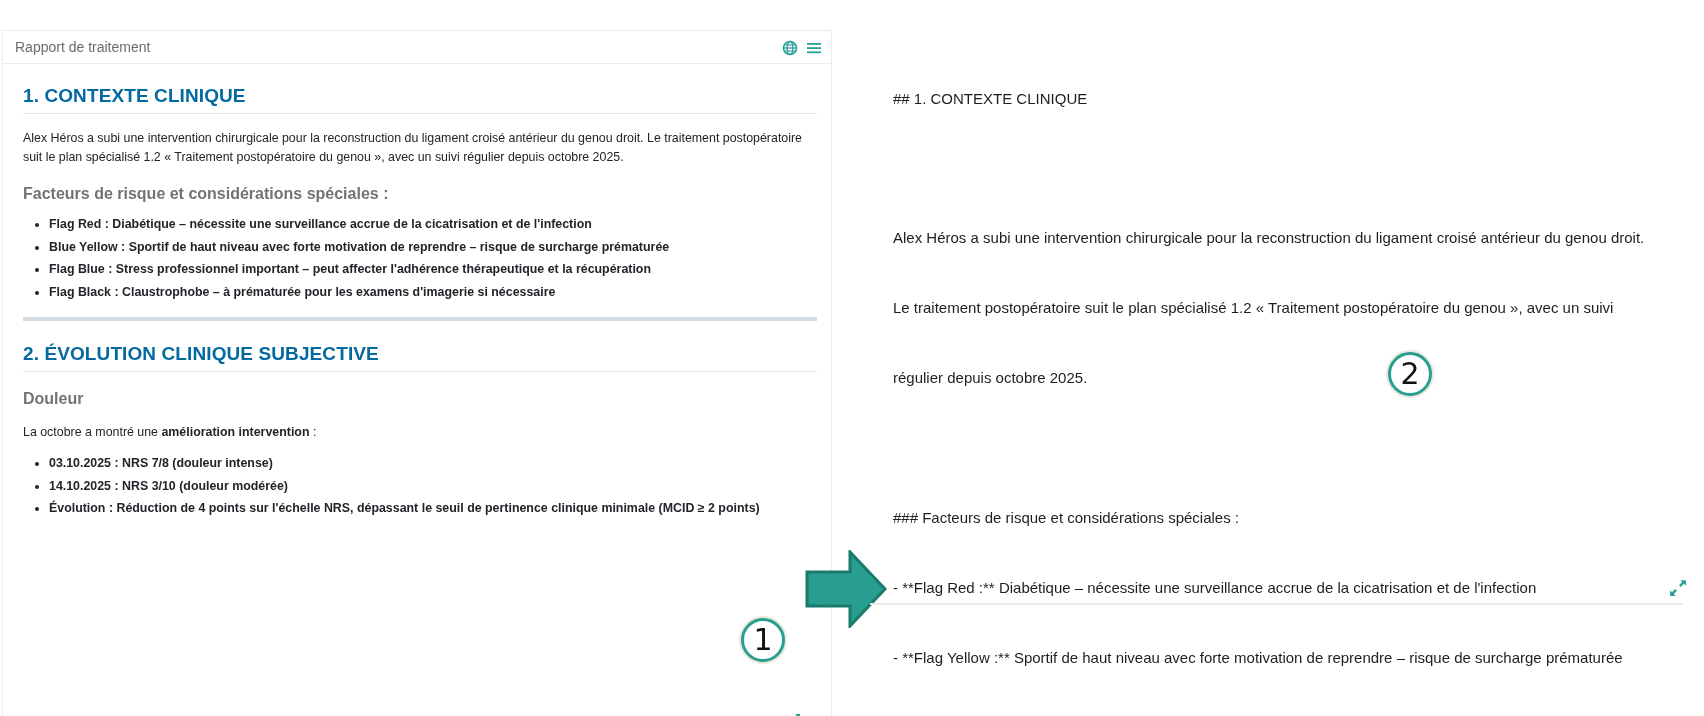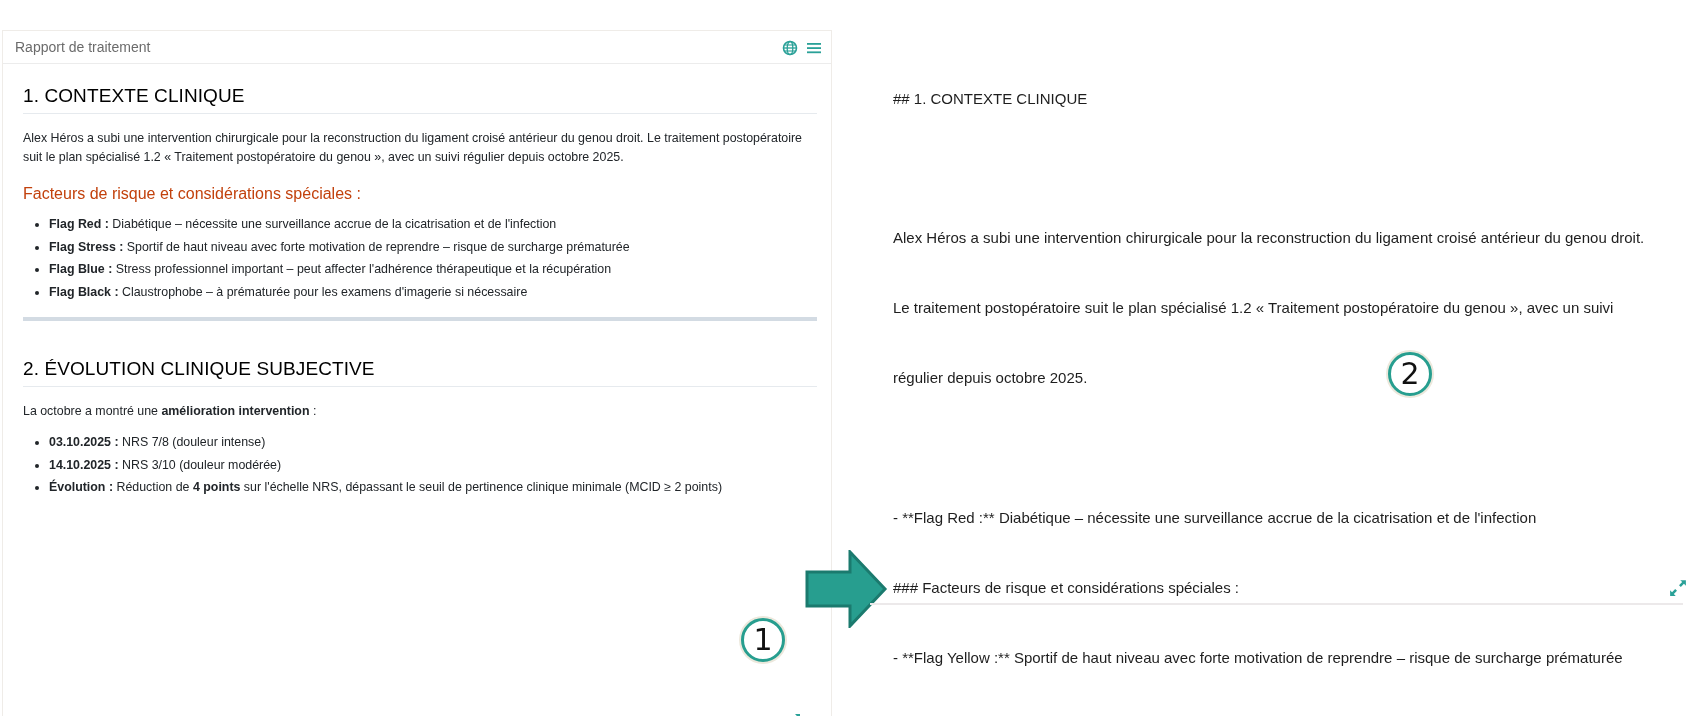--- a/index.html
+++ b/index.html
@@ -20,30 +20,30 @@
   }
   .panel-title {
     position:absolute; left:12px; top:8px; font-size:14px; color:#6b6b6b;
   }
   .hdr-icon { position:absolute; top:9px; width:16px; height:16px; cursor:pointer; }
   .globe { left:779px; }
   .menu { left:803px; }
 
   .content { position:absolute; left:20px; top:33px; width:794px; }
   .h2 {
-    font-size:19px; font-weight:normal; color:#000000;
+    font-size:19px; font-weight:bold; color:#0369a1;
     margin:0; padding:21px 0 6px 0; border-bottom:1px solid #e6eaee;
     letter-spacing:0.1px;
   }
   .para { font-size:12.4px; line-height:19px; margin:15px 0 0 0; color:#212529; }
-  .h3 { font-size:16px; font-weight:normal; margin:18px 0 0 0; color:#c2410c; }
-  ul.blist { margin:10px 0 0 0; padding:0 0 0 26px; font-size:12.4px; line-height:22.5px; }
+  .h3 { font-size:16px; font-weight:bold; margin:18px 0 0 0; color:#737373; }
+  ul.blist { margin:10px 0 0 0; padding:0 0 0 26px; font-size:12.4px; line-height:22.5px;font-weight:bold; }
   ul.blist li { list-style:disc; }
   .thick-div { height:4px; background:#d3dbe3; margin:14px 0 0 0; }
-  .sec2 .h2 { padding-top:37px; }
+  .sec2 .h2 { padding-top:22px; }
 
   .foot-icon { position:absolute; cursor:pointer; }
   .eye { left:751px; top:683px; }
   .expand-l { left:782px; top:682px; }
 
   
   .callout {
     position:absolute; width:38px; height:38px; border-radius:50%;
     border:3px solid #279e8f; background:#fff;
     box-shadow:0 0 0 2px #ece8dc;
@@ -90,29 +90,30 @@
         </svg>
     </span>
   </div>
 
   <div class="content">
     <h2 class="h2">1. CONTEXTE CLINIQUE</h2>
     <p class="para">Alex Héros a subi une intervention chirurgicale pour la reconstruction du ligament croisé antérieur du genou droit. Le traitement postopératoire suit le plan spécialisé 1.2 « Traitement postopératoire du genou », avec un suivi régulier depuis octobre 2025.</p>
     <h3 class="h3">Facteurs de risque et considérations spéciales :</h3>
     <ul class="blist">
       <li><b>Flag Red :</b><span> Diabétique – nécessite une surveillance accrue de la cicatrisation et de l'infection</span></li>
-      <li><b>Flag Stress :</b><span> Sportif de haut niveau avec forte motivation de reprendre – risque de surcharge prématurée</span></li>
+      <li><b>Blue Yellow :</b><span> Sportif de haut niveau avec forte motivation de reprendre – risque de surcharge prématurée</span></li>
       <li><b>Flag Blue :</b><span> Stress professionnel important – peut affecter l'adhérence thérapeutique et la récupération</span></li>
       <li><b>Flag Black :</b><span> Claustrophobe – à prématurée pour les examens d'imagerie si nécessaire</span></li>
     </ul>
 
     <div class="thick-div"></div>
 
     <div class="sec2">
       <h2 class="h2">2. ÉVOLUTION CLINIQUE SUBJECTIVE</h2>
+      <h3 class="h3">Douleur</h3>
       <p class="para"><span>La octobre a montré une </span><b>amélioration intervention</b><span> :</span></p>
       <ul class="blist">
         <li><b>03.10.2025 :</b><span> NRS 7/8 (douleur intense)</span></li>
         <li><b>14.10.2025 :</b><span> NRS 3/10 (douleur modérée)</span></li>
         <li><b>Évolution :</b><span> Réduction de </span><b>4 points</b><span> sur l'échelle NRS, dépassant le seuil de pertinence clinique minimale (MCID ≥ 2 points)</span></li>
       </ul>
     </div>
   </div>
 
   <span class="foot-icon eye">
@@ -137,22 +138,22 @@
 </svg>
 
 <div class="right-panel">
   <div class="md">
     <span class="md-line">## 1. CONTEXTE CLINIQUE</span>
     <span class="md-line"></span>
     <span class="md-line">Alex Héros a subi une intervention chirurgicale pour la reconstruction du ligament croisé antérieur du genou droit.</span>
     <span class="md-line">Le traitement postopératoire suit le plan spécialisé 1.2 « Traitement postopératoire du genou », avec un suivi</span>
     <span class="md-line">régulier depuis octobre 2025.</span>
     <span class="md-line"></span>
+    <span class="md-line">### Facteurs de risque et considérations spéciales :</span>
     <span class="md-line">- **Flag Red :** Diabétique – nécessite une surveillance accrue de la cicatrisation et de l'infection</span>
-    <span class="md-line">### Facteurs de risque et considérations spéciales :</span>
     <span class="md-line">- **Flag Yellow :** Sportif de haut niveau avec forte motivation de reprendre – risque de surcharge prématurée</span>
     <span class="md-line">- **Flag Blue :** Stress professionnel important – peut affecter l'adhérence thérapeutique et la récupération</span>
     
     
     
     
     
     
     
     

